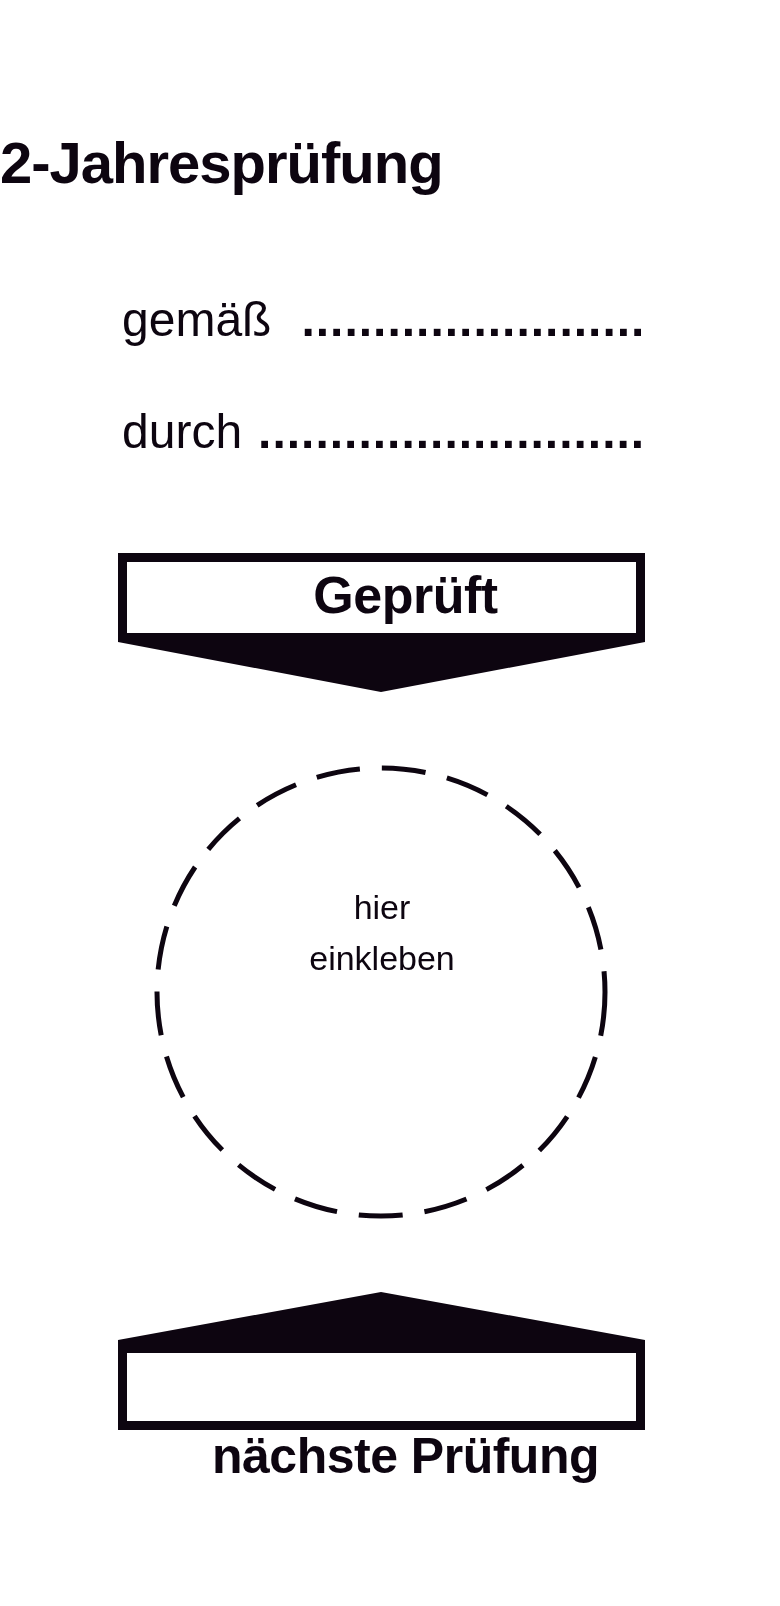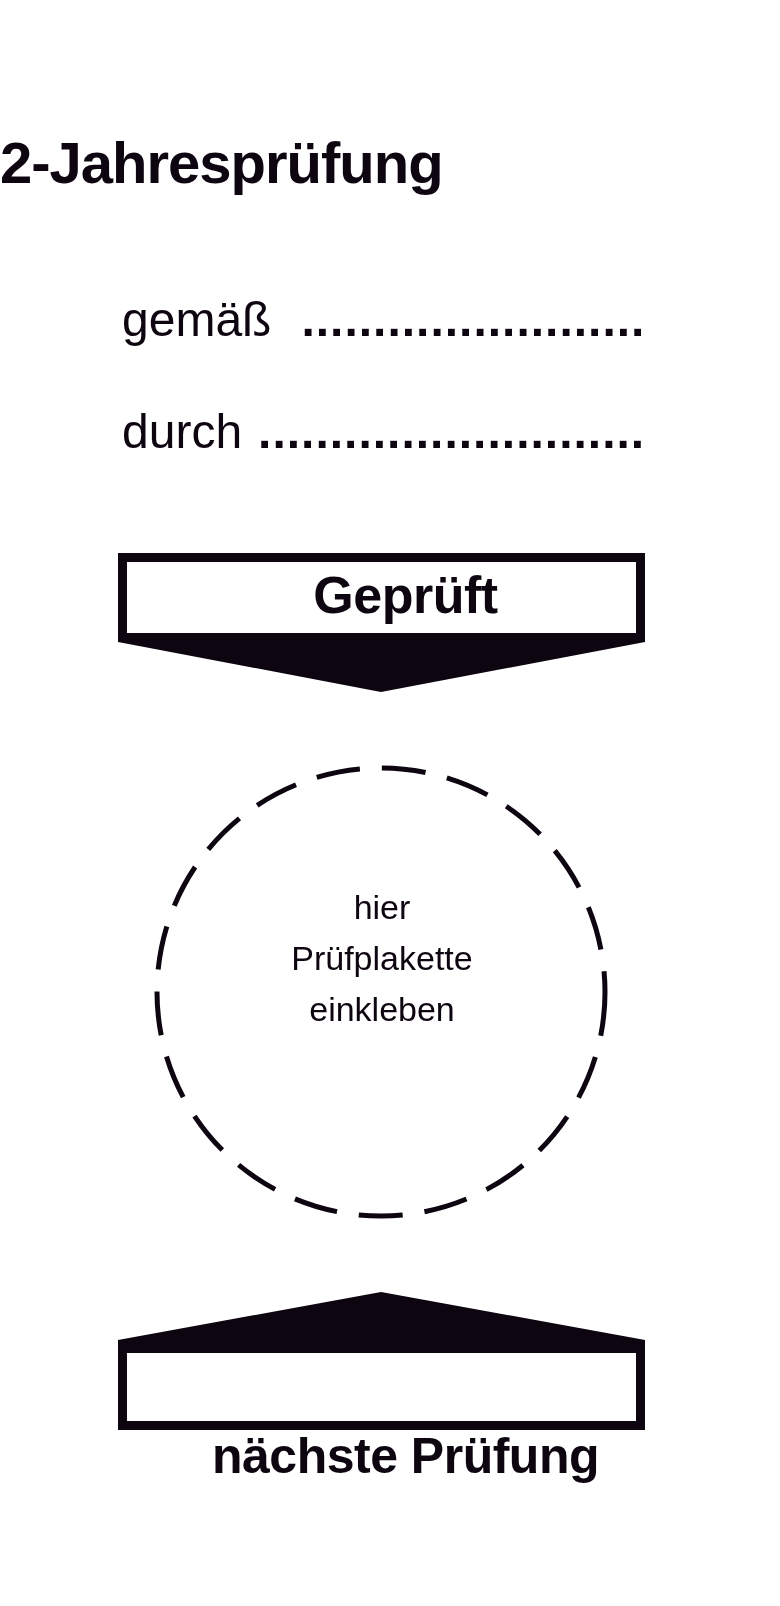--- a/index.html
+++ b/index.html
@@ -46,18 +46,17 @@
     <g>
       <polygon points="118,1340 381,1292 645,1340 645,1352 118,1352" fill="#0d0510"></polygon>
       <rect x="122.5" y="1348.5" width="518" height="77" fill="none" stroke="#0d0510" stroke-width="9"></rect>
     </g>
   </svg>
 
   <div class="box-text geprueft">Geprüft</div>
 
   <div class="circle-text">
     <div>hier</div>
-    <div>Prüfplakette</div>
     <div>einkleben</div>
   </div>
 
   <div class="box-text naechste">nächste Prüfung</div>
 </div>
 
 </body></html>

